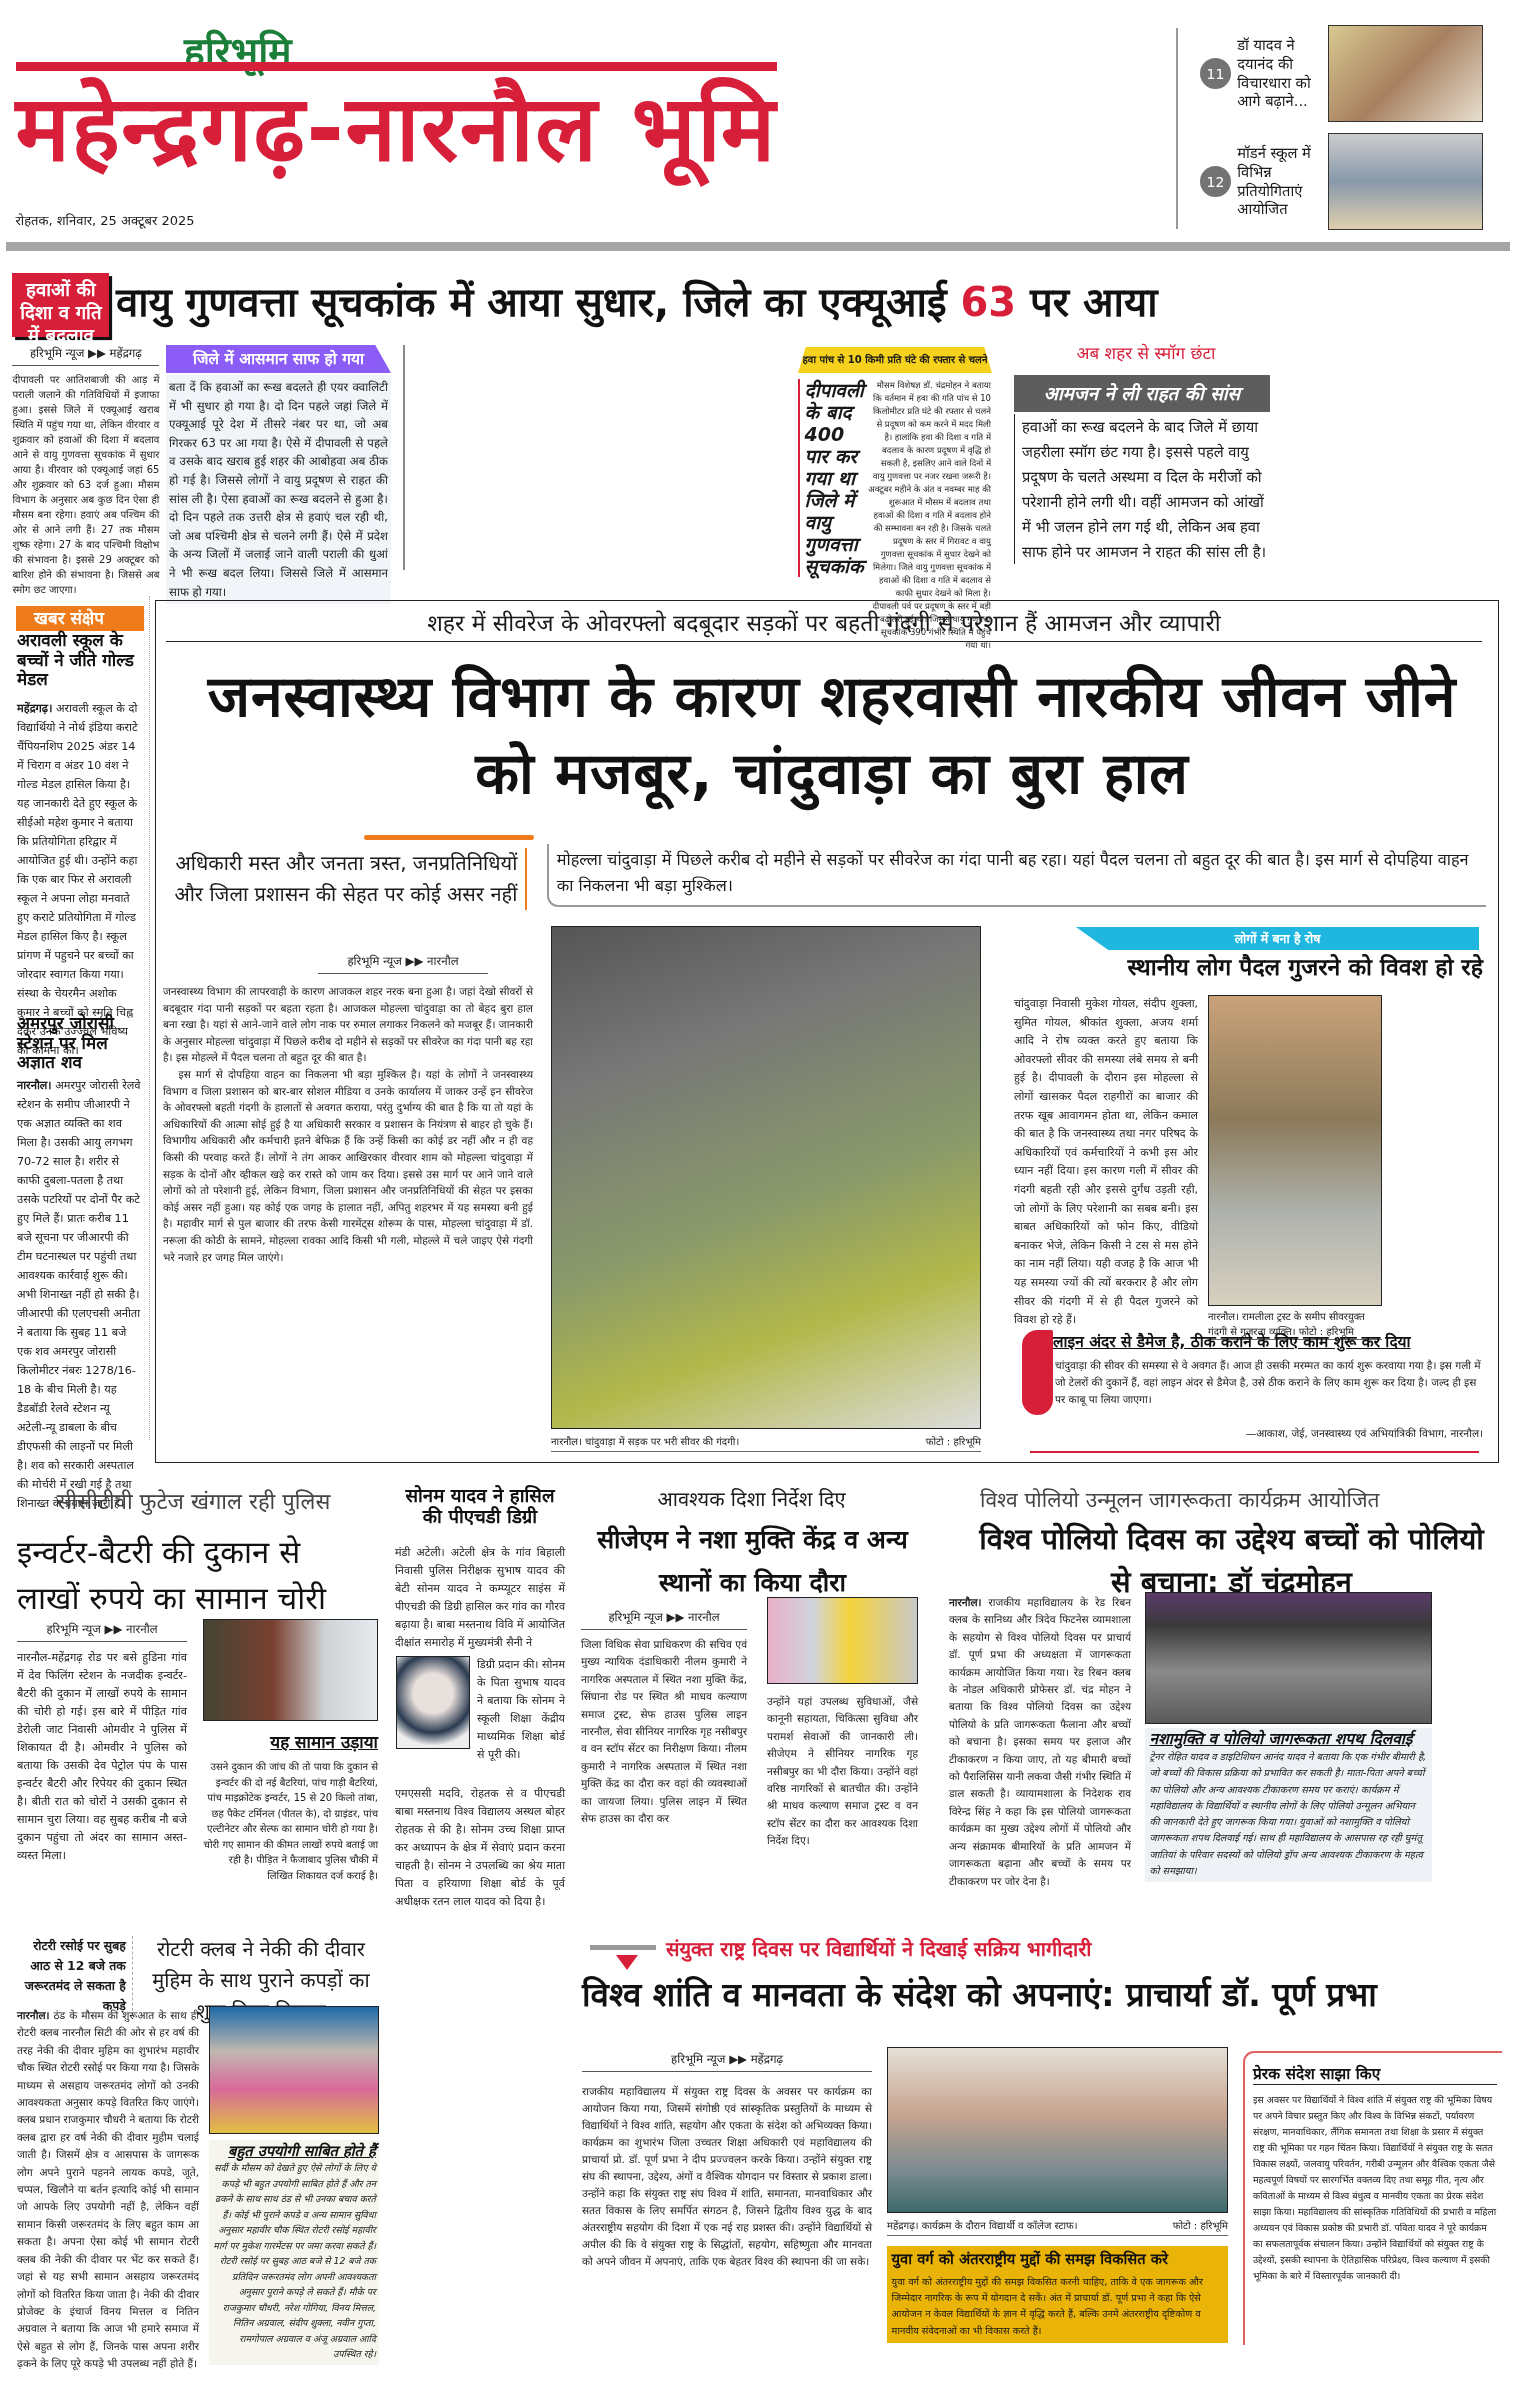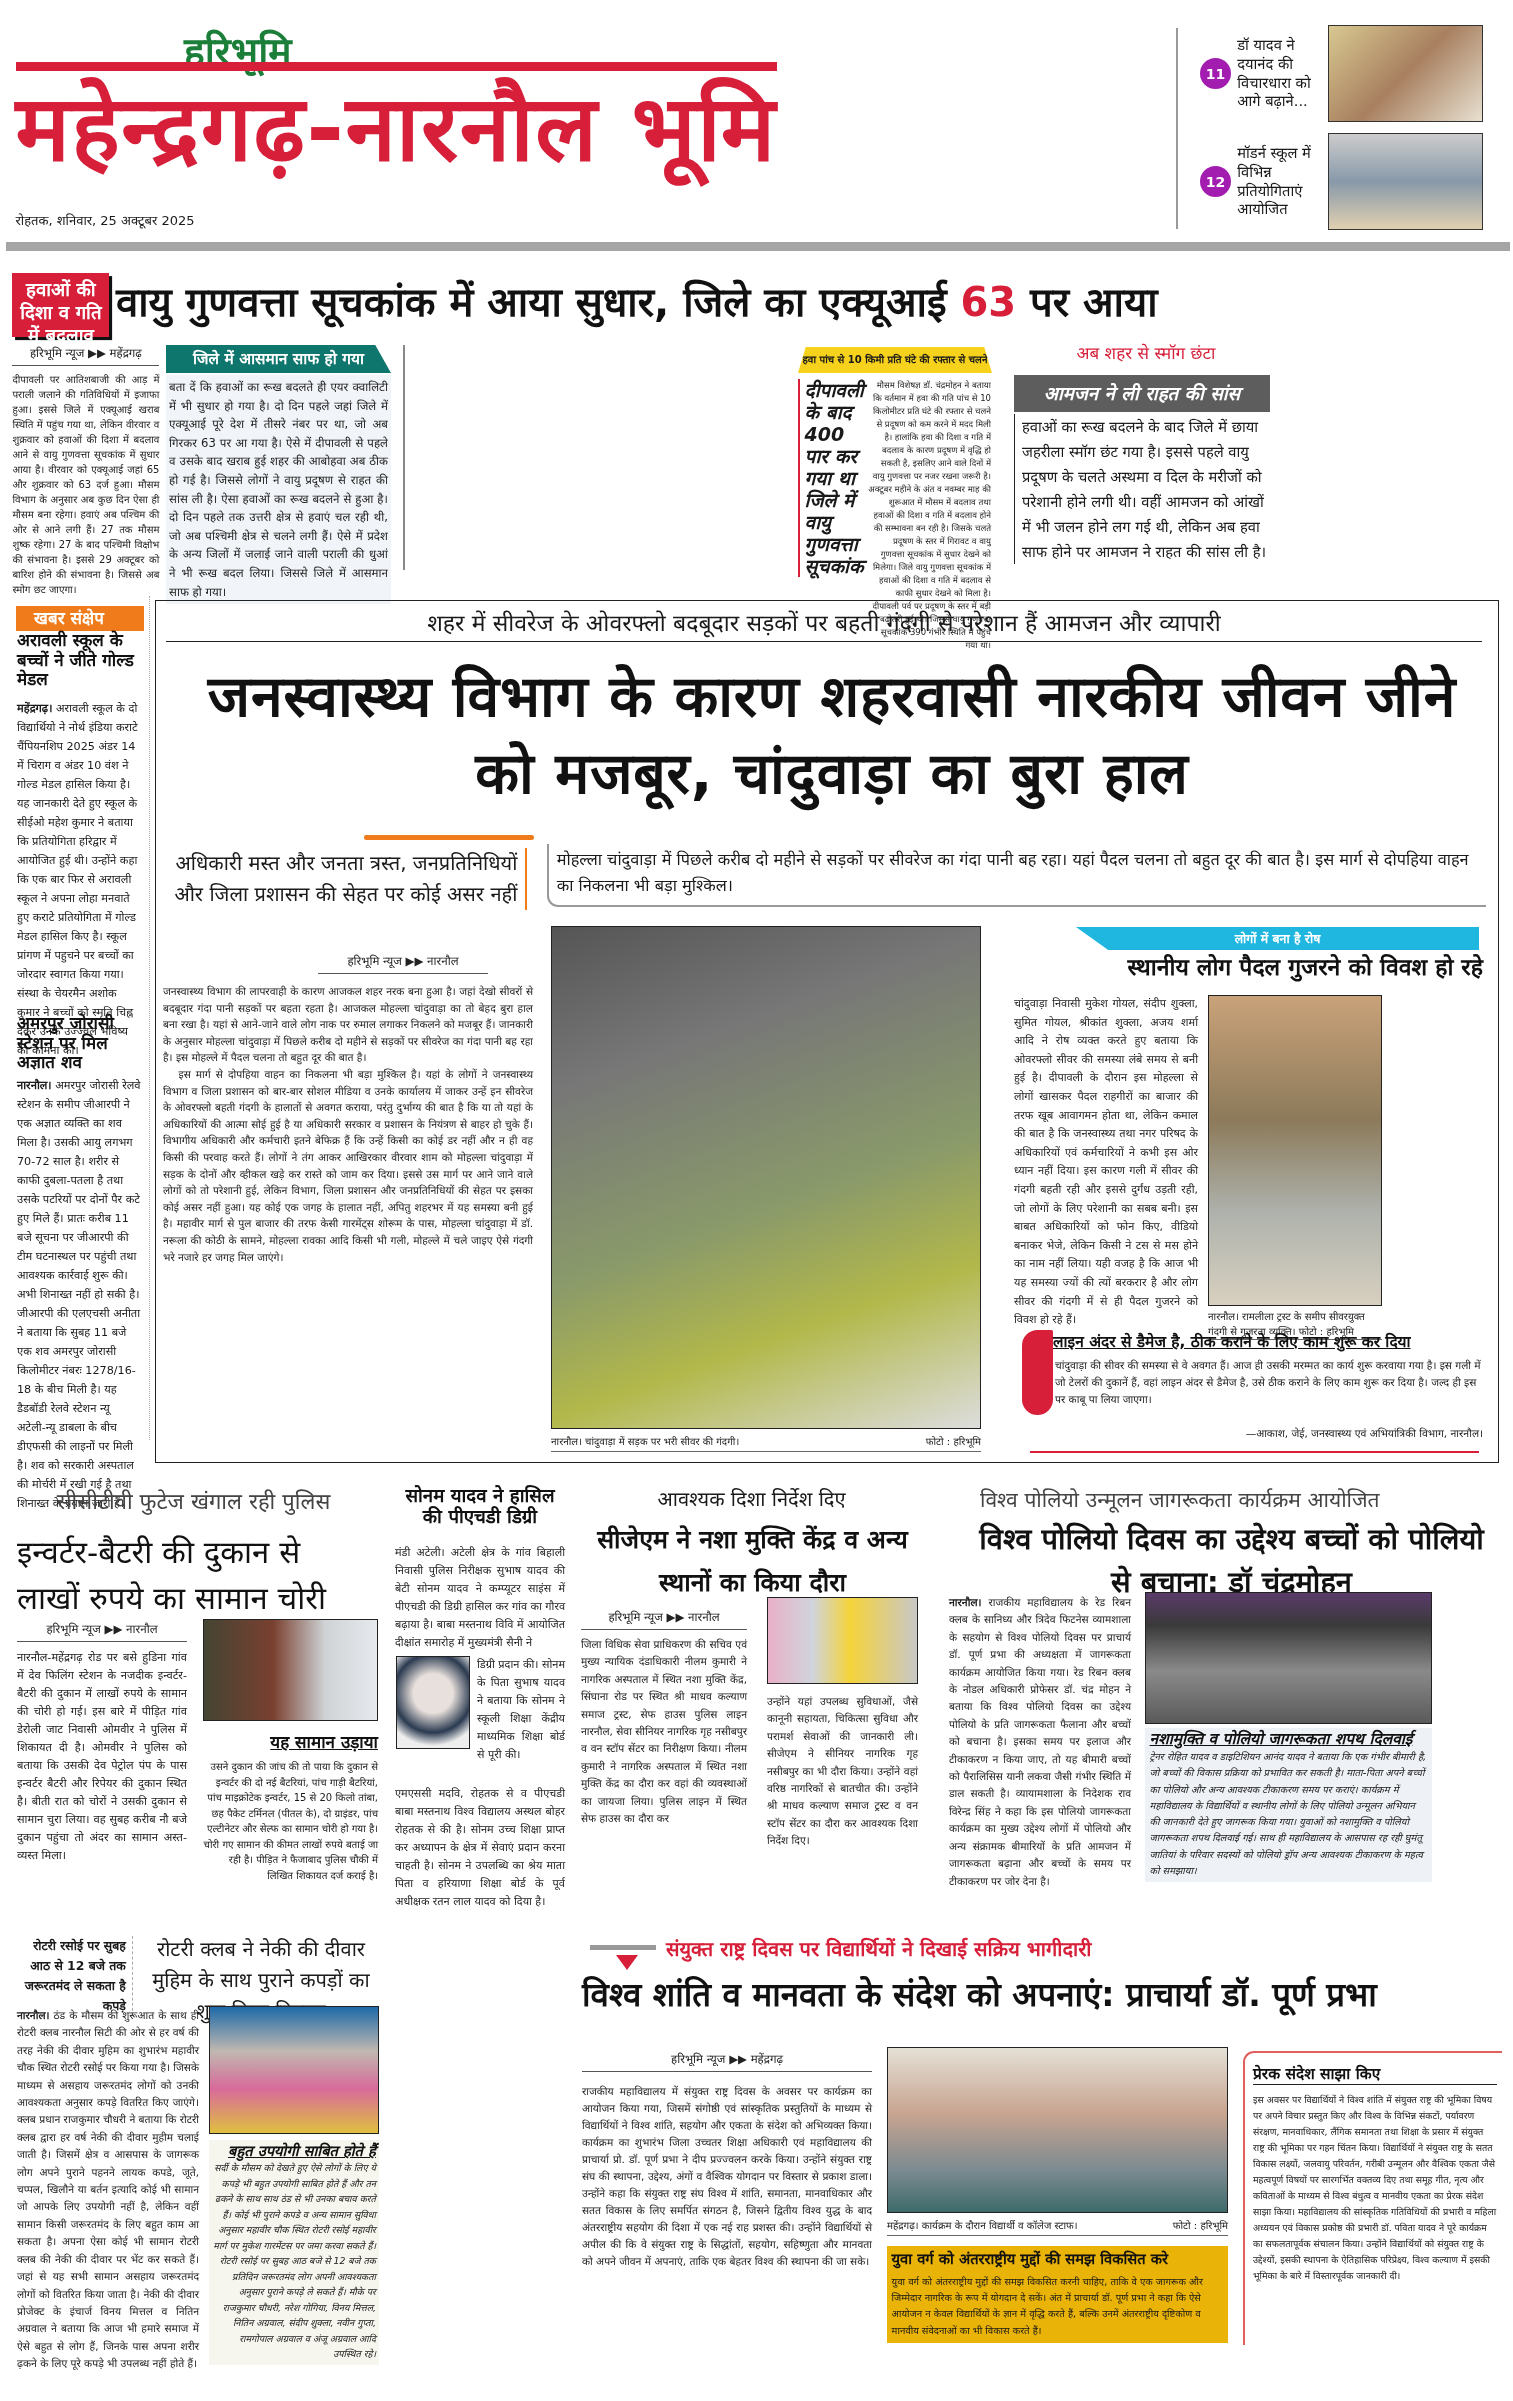--- a/index.html
+++ b/index.html
@@ -11,21 +11,21 @@
 .photo{background:#8a8a7a;border:1.5px solid #222;overflow:hidden;position:absolute}
 .cap{font-size:10px;display:flex;justify-content:space-between;border-bottom:1.5px solid #666;padding-bottom:3.1px}
 .hl{font-weight:bold;color:#111;line-height:1.15}
 .boxed{border:1.5px solid #222}
 
 #brand{left:184px;top:23px;font-size:39px;font-weight:bold;color:#1b7f3a}
 #title{left:15.5px;top:62px;font-size:91px;font-weight:bold;color:#d71f3a;letter-spacing:1.5px;line-height:1.1;border-top:9.3px solid #d71f3a;padding-top:8px}
 #dateline{left:15.5px;top:211px;font-size:13px}
 #topbar{left:6.2px;top:242px;width:1504px;height:9.3px;background:#a5a5a5}
 .teaser{display:flex;align-items:center;gap:6.2px}
-.badge{width:31px;height:31px;border-radius:50%;background:#a21caf;color:#fff;font-weight:bold;font-size:14px;display:flex;align-items:center;justify-content:center}
+.badge{width:31px;height:31px;border-radius:50%;background:#737373;color:#fff;font-weight:normal;font-size:14px;display:flex;align-items:center;justify-content:center}
 .teaser-text{font-size:14.7px;line-height:18.6px;width:85px}
 .teaser-photo{width:155px;height:97px;border:1.5px solid #333}
 </style>
 </head>
 <body>
 
 <div class="abs" id="brand">हरिभूमि</div>
 <div class="abs" id="title">महेन्द्रगढ़-नारनौल भूमि</div>
 <div class="abs" id="dateline">रोहतक, शनिवार, 25 अक्टूबर 2025</div>
 <div class="abs" style="left:1176px;top:28px;width:2.3px;height:201px;background:#999"></div>
@@ -38,21 +38,21 @@
   <div class="badge">12</div>
   <div class="teaser-text">मॉडर्न स्कूल में विभिन्न प्रतियोगिताएं आयोजित</div>
   <div class="teaser-photo" style="background:linear-gradient(180deg,#ccc,#89a 50%,#e0d0b0)"></div>
 </div>
 <div class="abs" id="topbar"></div>
 
 <div class="abs" style="left:12.4px;top:273px;width:97px;height:64px;background:#d71f3a;color:#fff;font-weight:bold;font-size:18.6px;line-height:23px;text-align:center;padding:4.6px;box-shadow:3.1px 3.1px 0 #111">हवाओं की दिशा व गति में बदलाव</div>
 <div class="abs hl" style="left:116px;top:279px;font-size:40px;white-space:nowrap"><span>वायु गुणवत्ता सूचकांक में आया सुधार, जिले का एक्यूआई </span><span style="color:#d71f3a">63</span><span> पर आया</span></div>
 <div class="abs byline" style="left:12.4px;top:345px;width:147px">हरिभूमि न्यूज ▶▶ महेंद्रगढ़</div>
 <div class="abs txt-s" style="left:12.4px;top:372px;width:147px">दीपावली पर आतिशबाजी की आड़ में पराली जलाने की गतिविधियों में इजाफा हुआ। इससे जिले में एक्यूआई खराब स्थिति में पहुंच गया था, लेकिन वीरवार व शुक्रवार को हवाओं की दिशा में बदलाव आने से वायु गुणवत्ता सूचकांक में सुधार आया है। वीरवार को एक्यूआई जहां 65 और शुक्रवार को 63 दर्ज हुआ। मौसम विभाग के अनुसार अब कुछ दिन ऐसा ही मौसम बना रहेगा। हवाएं अब पश्चिम की ओर से आने लगी हैं। 27 तक मौसम शुष्क रहेगा। 27 के बाद पश्चिमी विक्षोभ की संभावना है। इससे 29 अक्टूबर को बारिश होने की संभावना है। जिससे अब स्मोग छट जाएगा।</div>
-<div class="abs" style="left:166px;top:345px;width:225px;height:28px;background:#0f766e;color:#fff;font-weight:bold;font-size:15.5px;text-align:center;line-height:28px;clip-path:polygon(0 0,93% 0,100% 100%,0 100%)">जिले में आसमान साफ हो गया</div>
+<div class="abs" style="left:166px;top:345px;width:225px;height:28px;background:#8b5cf6;color:#fff;font-weight:bold;font-size:15.5px;text-align:center;line-height:28px;clip-path:polygon(0 0,93% 0,100% 100%,0 100%)">जिले में आसमान साफ हो गया</div>
 <div class="abs txt" style="left:166px;top:375px;width:225px;background:#f1f4f8;padding:3.1px;font-size:11.6px;line-height:18.6px">बता दें कि हवाओं का रूख बदलते ही एयर क्वालिटी में भी सुधार हो गया है। दो दिन पहले जहां जिले में एक्यूआई पूरे देश में तीसरे नंबर पर था, जो अब गिरकर 63 पर आ गया है। ऐसे में दीपावली से पहले व उसके बाद खराब हुई शहर की आबोहवा अब ठीक हो गई है। जिससे लोगों ने वायु प्रदूषण से राहत की सांस ली है। ऐसा हवाओं का रूख बदलने से हुआ है। दो दिन पहले तक उत्तरी क्षेत्र से हवाएं चल रही थी, जो अब पश्चिमी क्षेत्र से चलने लगी हैं। ऐसे में प्रदेश के अन्य जिलों में जलाई जाने वाली पराली की धुआं ने भी रूख बदल लिया। जिससे जिले में आसमान साफ हो गया।</div>
 <div class="abs" style="left:403px;top:345px;width:1.5px;height:225px;background:#888"></div>
 <div class="abs" style="left:798px;top:347px;width:194px;height:26px;background:#f7d21d;font-weight:bold;font-size:10px;text-align:center;line-height:26px;clip-path:polygon(4% 0,96% 0,100% 100%,0 100%)">हवा पांच से 10 किमी प्रति घंटे की रफ्तार से चलने से राहत</div>
 <div class="abs" style="left:798px;top:379px;width:64px;border-left:2.3px solid #d71f3a;padding-left:4.6px;font-weight:bold;font-style:italic;font-size:19px;line-height:22px">दीपावली के बाद 400 पार कर गया था जिले में वायु गुणवत्ता सूचकांक</div>
 <div class="abs txt-s" style="left:867px;top:379px;width:124px;font-size:8.5px;line-height:13px;text-align:right">मौसम विशेषज्ञ डॉ. चंद्रमोहन ने बताया कि वर्तमान में हवा की गति पांच से 10 किलोमीटर प्रति घंटे की रफ्तार से चलने से प्रदूषण को कम करने में मदद मिली है। हालांकि हवा की दिशा व गति में बदलाव के कारण प्रदूषण में वृद्धि हो सकती है, इसलिए आने वाले दिनों में वायु गुणवत्ता पर नजर रखना जरूरी है। अक्टूबर महीने के अंत व नवम्बर माह की शुरूआत में मौसम में बदलाव तथा हवाओं की दिशा व गति में बदलाव होने की सम्भावना बन रही है। जिसके चलते प्रदूषण के स्तर में गिरावट व वायु गुणवत्ता सूचकांक में सुधार देखने को मिलेगा। जिले वायु गुणवत्ता सूचकांक में हवाओं की दिशा व गति में बदलाव से काफी सुधार देखने को मिला है। दीपावली पर्व पर प्रदूषण के स्तर में बड़ी बढ़ोतरी हुई थी। जिससे वायु गुणवत्ता सूचकांक 390 गंभीर स्थिति में पहुंच गया था।</div>
 <div class="abs" style="left:1030px;top:341px;width:232px;text-align:center;font-size:17px;color:#d71f3a">अब शहर से स्मॉग छंटा</div>
 <div class="abs" style="left:1014px;top:375px;width:256px;height:37px;background:#5d5d5d;color:#fff;font-weight:bold;font-style:italic;font-size:18.6px;text-align:center;line-height:37px">आमजन ने ली राहत की सांस</div>
 <div class="abs" style="left:1014px;top:414px;width:256px;font-size:14.7px;line-height:25px;border-left:1.5px solid #222;padding-left:7px">हवाओं का रूख बदलने के बाद जिले में छाया जहरीला स्मॉग छंट गया है। इससे पहले वायु प्रदूषण के चलते अस्थमा व दिल के मरीजों को परेशानी होने लगी थी। वहीं आमजन को आंखों में भी जलन होने लग गई थी, लेकिन अब हवा साफ होने पर आमजन ने राहत की सांस ली है।</div>
 
 <div class="abs" style="left:15.5px;top:606px;width:128px;height:25px;background:#f07b1a;color:#fff;font-weight:bold;font-size:17px;padding-left:18.6px;line-height:25px">खबर संक्षेप</div>

